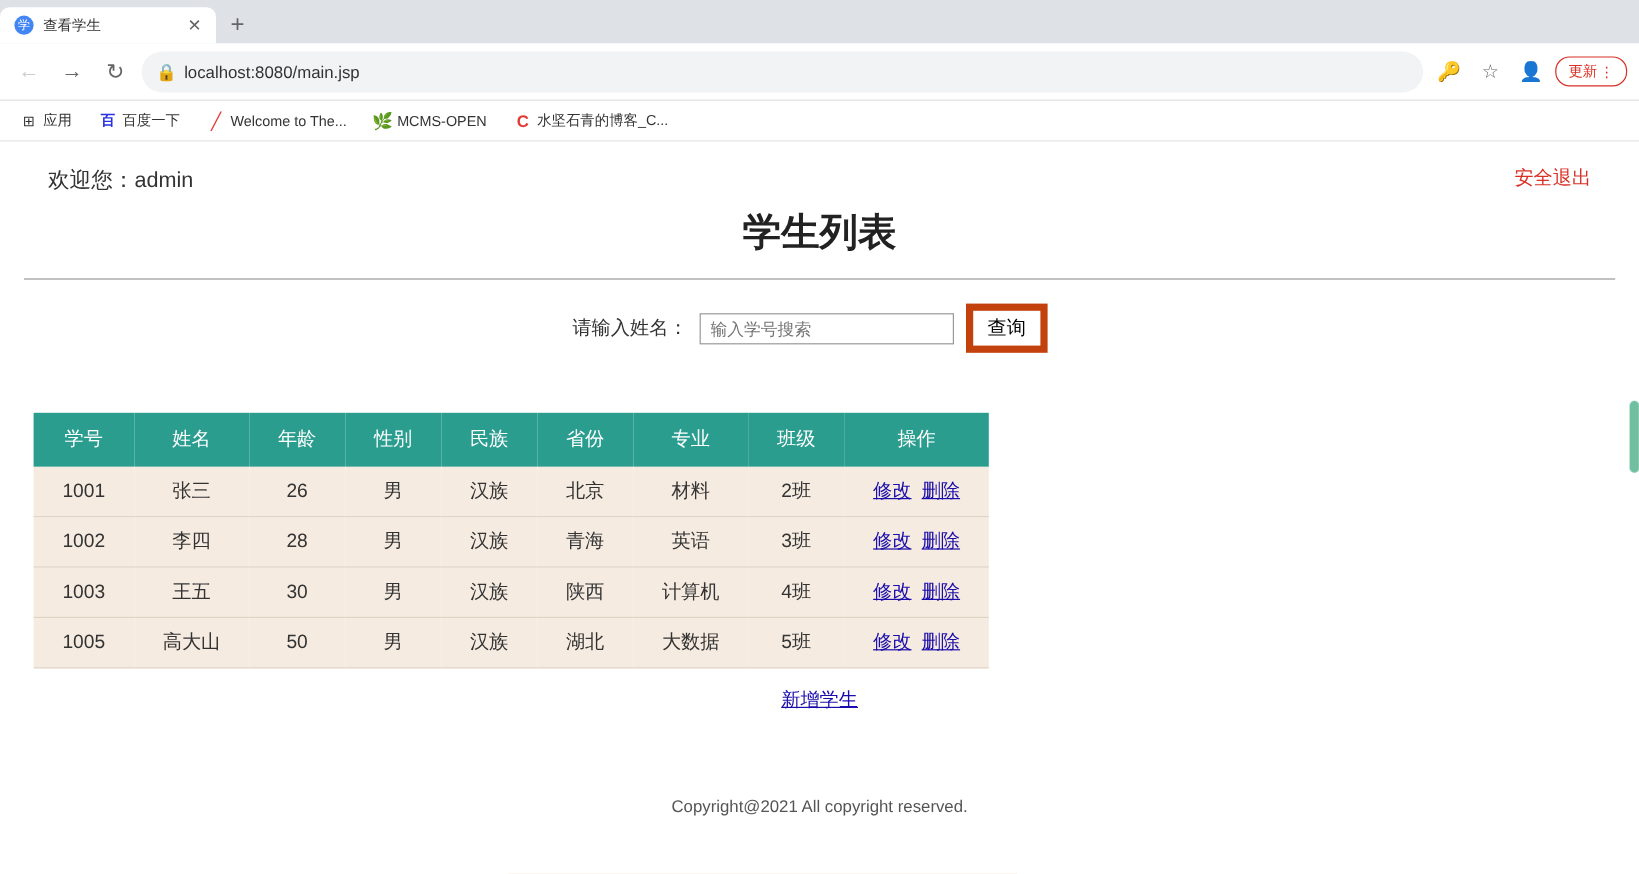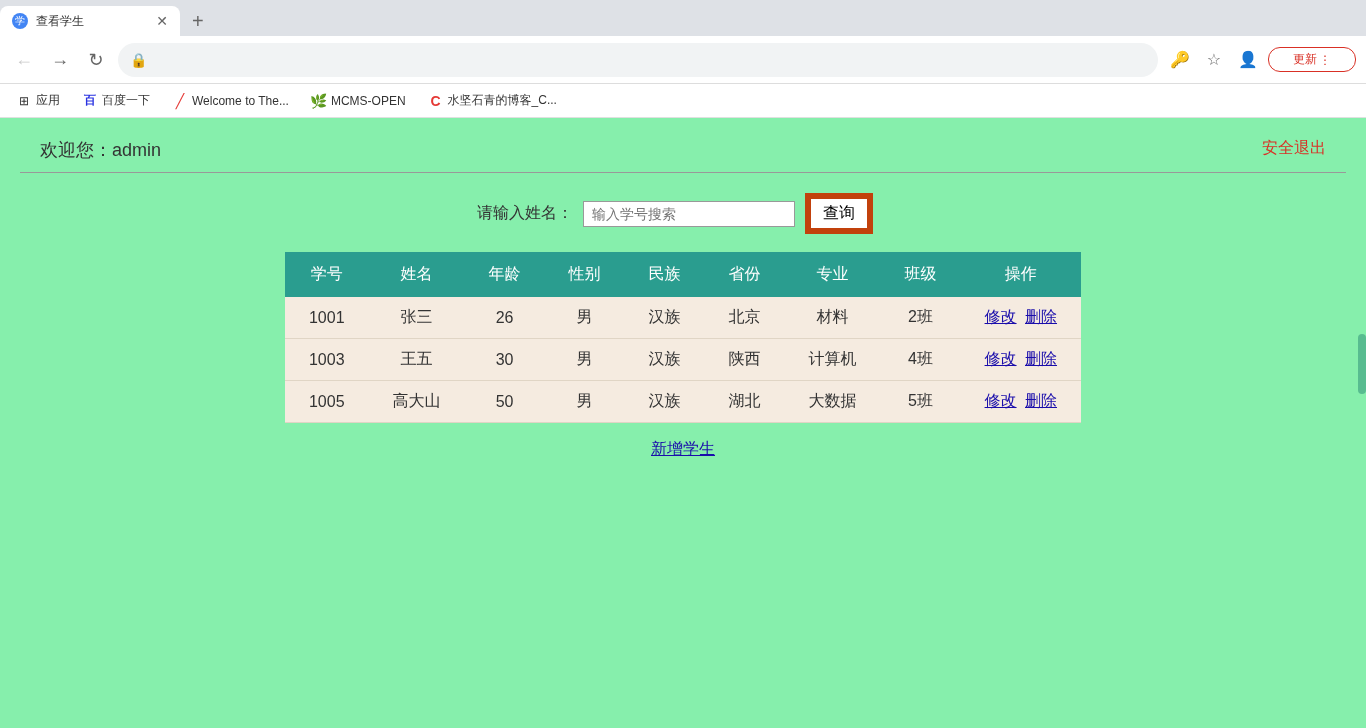--- a/index.html
+++ b/index.html
@@ -15,43 +15,43 @@
     .tab-new { background: transparent; border: none; padding: 6px 12px; font-size: 20px; color: #666; cursor: pointer; height: 30px; display: flex; align-items: center; }
 
     .browser-toolbar { background: #fff; padding: 6px 10px; display: flex; align-items: center; gap: 8px; border-bottom: 1px solid #ddd; height: 48px; }
     .nav-btn { background: none; border: none; cursor: pointer; color: #666; font-size: 18px; padding: 4px; border-radius: 50%; width: 28px; height: 28px; display: flex; align-items: center; justify-content: center; }
     .nav-btn.disabled { color: #ccc; cursor: default; }
     .address-bar { flex: 1; display: flex; align-items: center; background: #f1f3f4; border-radius: 20px; padding: 4px 12px; gap: 6px; height: 34px; }
     .address-url { flex: 1; font-size: 14px; color: #333; background: transparent; border: none; outline: none; }
     .address-icon { color: #666; font-size: 14px; }
     .toolbar-actions { display: flex; gap: 6px; align-items: center; }
     .toolbar-btn { background: none; border: none; cursor: pointer; color: #666; font-size: 16px; padding: 4px; border-radius: 50%; width: 28px; height: 28px; display: flex; align-items: center; justify-content: center; }
-    .update-btn { background: none; border: 1px solid #d93025; color: #d93025; border-radius: 12px; padding: 3px 24px; font-size: 12px; cursor: pointer; display: flex; align-items: center; gap: 2px; }
+    .update-btn { background: none; border: 1px solid #d93025; color: #d93025; border-radius: 12px; padding: 3px 10px; font-size: 12px; cursor: pointer; display: flex; align-items: center; gap: 2px; }
 
     .bookmarks-bar { background: #fff; padding: 4px 10px; display: flex; align-items: center; gap: 10px; border-bottom: 1px solid #e0e0e0; height: 34px; }
     .bookmark-item { display: flex; align-items: center; gap: 4px; font-size: 12px; color: #333; cursor: pointer; padding: 2px 6px; border-radius: 4px; }
     .bookmark-icon { width: 16px; height: 16px; display: flex; align-items: center; justify-content: center; font-size: 12px; }
 
     
-    .page-content { background: #86efac; min-height: calc(728px - 118px); padding: 0; }
+    .page-content { background: #ffffff; min-height: calc(728px - 118px); padding: 0; }
 
     .page-header { display: flex; justify-content: space-between; align-items: flex-start; padding: 20px 40px 10px 40px; }
     .welcome-text { font-size: 18px; color: #333; }
     .logout-link { color: #d93025; font-size: 16px; text-decoration: none; cursor: pointer; }
 
     .page-title { text-align: center; font-size: 32px; font-weight: bold; color: #222; padding: 0 0 16px 0; }
 
     .divider { border: none; border-top: 1px solid #999; margin: 0 20px; }
 
     .search-section { display: flex; justify-content: center; align-items: center; gap: 10px; padding: 20px 16px 18px 0; }
     .search-label { font-size: 16px; color: #333; }
     .search-input { border: 1px solid #999; padding: 4px 8px; font-size: 14px; width: 212px; outline: none; }
     .search-btn { background: #fff; border: 6px solid #c2410c; padding: 4px 12px; font-size: 16px; cursor: pointer; }
 
-    .table-wrapper { display: flex; justify-content: center; padding: 0 28px; }
+    .table-wrapper { display: flex; padding: 0 28px; margin-top: 32px; }
     table { border-collapse: collapse; min-width: 680px; }
     thead tr { background: #2a9d8f; }
     thead th { color: #fff; padding: 12px 24px; font-size: 16px; font-weight: normal; text-align: center; }
     tbody tr { border-bottom: 1px solid #e0d5c5; }
     tbody td { padding: 10px 24px; font-size: 16px; text-align: center; color: #333; background: #f5ebe0; }
     .action-modify { color: #1a0dab; text-decoration: underline; cursor: pointer; margin-right: 4px; }
     .action-delete { color: #1a0dab; text-decoration: underline; cursor: pointer; }
 
     .add-link-section { text-align: center; padding: 16px 0 10px 0; }
     .add-link { color: #1a0dab; text-decoration: underline; font-size: 16px; cursor: pointer; }
@@ -73,20 +73,21 @@
     </div>
     <button class="tab-new">+</button>
   </div>
 
   <div class="browser-toolbar">
     <button class="nav-btn disabled">←</button>
     <button class="nav-btn">→</button>
     <button class="nav-btn">↻</button>
     <div class="address-bar">
       <span class="address-icon">🔒</span>
+      <input class="address-url" type="text" value="localhost:8080/main.jsp" style="">
     </div>
     <div class="toolbar-actions">
       <button class="toolbar-btn">🔑</button>
       <button class="toolbar-btn">☆</button>
       <button class="toolbar-btn">👤</button>
       <button class="update-btn">
         <span>更新</span>
         <span>⋮</span>
       </button>
     </div>
@@ -115,20 +116,21 @@
     </div>
   </div>
 </div>
 
 <div class="page-content">
   <div class="page-header">
     <span class="welcome-text">欢迎您：admin</span>
     <a class="logout-link">安全退出</a>
   </div>
 
+  <h1 class="page-title">学生列表</h1>
 
   <hr class="divider">
 
   <div class="search-section">
     <label class="search-label">请输入姓名：</label>
     <input class="search-input" type="text" placeholder="输入学号搜索" style="">
     <button class="search-btn">查询</button>
   </div>
 
   <div class="table-wrapper">
@@ -156,20 +158,34 @@
     <td>汉族</td>
     <td>北京</td>
     <td>材料</td>
     <td>2班</td>
     <td>
       <a class="action-modify">修改</a>
       <a class="action-delete">删除</a>
     </td>
   </tr>
           <tr>
+    <td>1002</td>
+    <td>李四</td>
+    <td>28</td>
+    <td>男</td>
+    <td>汉族</td>
+    <td>青海</td>
+    <td>英语</td>
+    <td>3班</td>
+    <td>
+      <a class="action-modify">修改</a>
+      <a class="action-delete">删除</a>
+    </td>
+  </tr>
+          <tr>
     <td>1003</td>
     <td>王五</td>
     <td>30</td>
     <td>男</td>
     <td>汉族</td>
     <td>陕西</td>
     <td>计算机</td>
     <td>4班</td>
     <td>
       <a class="action-modify">修改</a>
@@ -191,15 +207,16 @@
     </td>
   </tr>
         </tbody>
     </table>
   </div>
 
   <div class="add-link-section">
     <a class="add-link">新增学生</a>
   </div>
 
+  <div class="page-footer">Copyright@2021 All copyright reserved.</div>
 </div>
 
 <div class="scrollbar-indicator"></div>
 
 </body></html>

